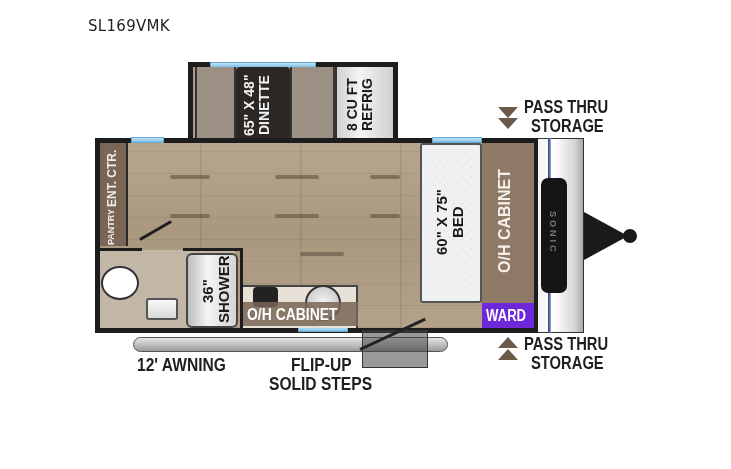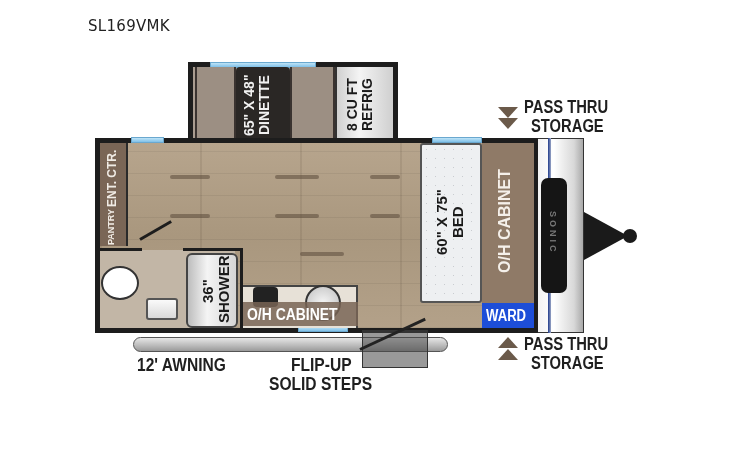--- a/index.html
+++ b/index.html
@@ -40,21 +40,21 @@
     .v-text {
       position: absolute; writing-mode: vertical-rl; transform: rotate(180deg);
       font-family: "Liberation Sans", sans-serif; font-weight: bold; line-height: 1.05;
       text-align: center; white-space: nowrap;
     }
 
     
     .bed { left: 420px; top: 143px; width: 62px; height: 160px; background: #eef0f2; border: 2px solid #555; border-radius: 3px;
       background-image: radial-gradient(#c9ccd0 0.8px, transparent 1px); background-size: 9px 9px; }
     .oh-cab-front { left: 482px; top: 143px; width: 52px; height: 160px; background: #8f7a67; }
-    .ward { left: 482px; top: 303px; width: 52px; height: 25px; background: #1d4ed8; }
+    .ward { left: 482px; top: 303px; width: 52px; height: 25px; background: #6d28d9; }
     .front-cap { left: 538px; top: 138px; width: 46px; height: 195px;
       background: linear-gradient(90deg,#f3f3f3,#ffffff 35%,#d8d8d8 80%,#a9a9a9); border: 1.5px solid #333; border-left: none; }
     .cap-stripe { left: 548px; top: 138px; width: 3px; height: 195px; background: linear-gradient(90deg,#1f3a8a,#9aa6c6); }
     .cap-badge { left: 541px; top: 178px; width: 26px; height: 115px; background: #151515; border-radius: 7px; }
     .hitch { left: 584px; top: 212px; width: 0; height: 0; border-top: 24px solid transparent; border-bottom: 24px solid transparent; border-left: 44px solid #1a1a1a; }
     .hitch-ball { left: 623px; top: 229px; width: 14px; height: 14px; background: #1a1a1a; border-radius: 50%; }
 
     
     .pantry { left: 100px; top: 143px; width: 28px; height: 103px; background: #7a6656; border-right: 2px solid #2a2a2a; }
 

